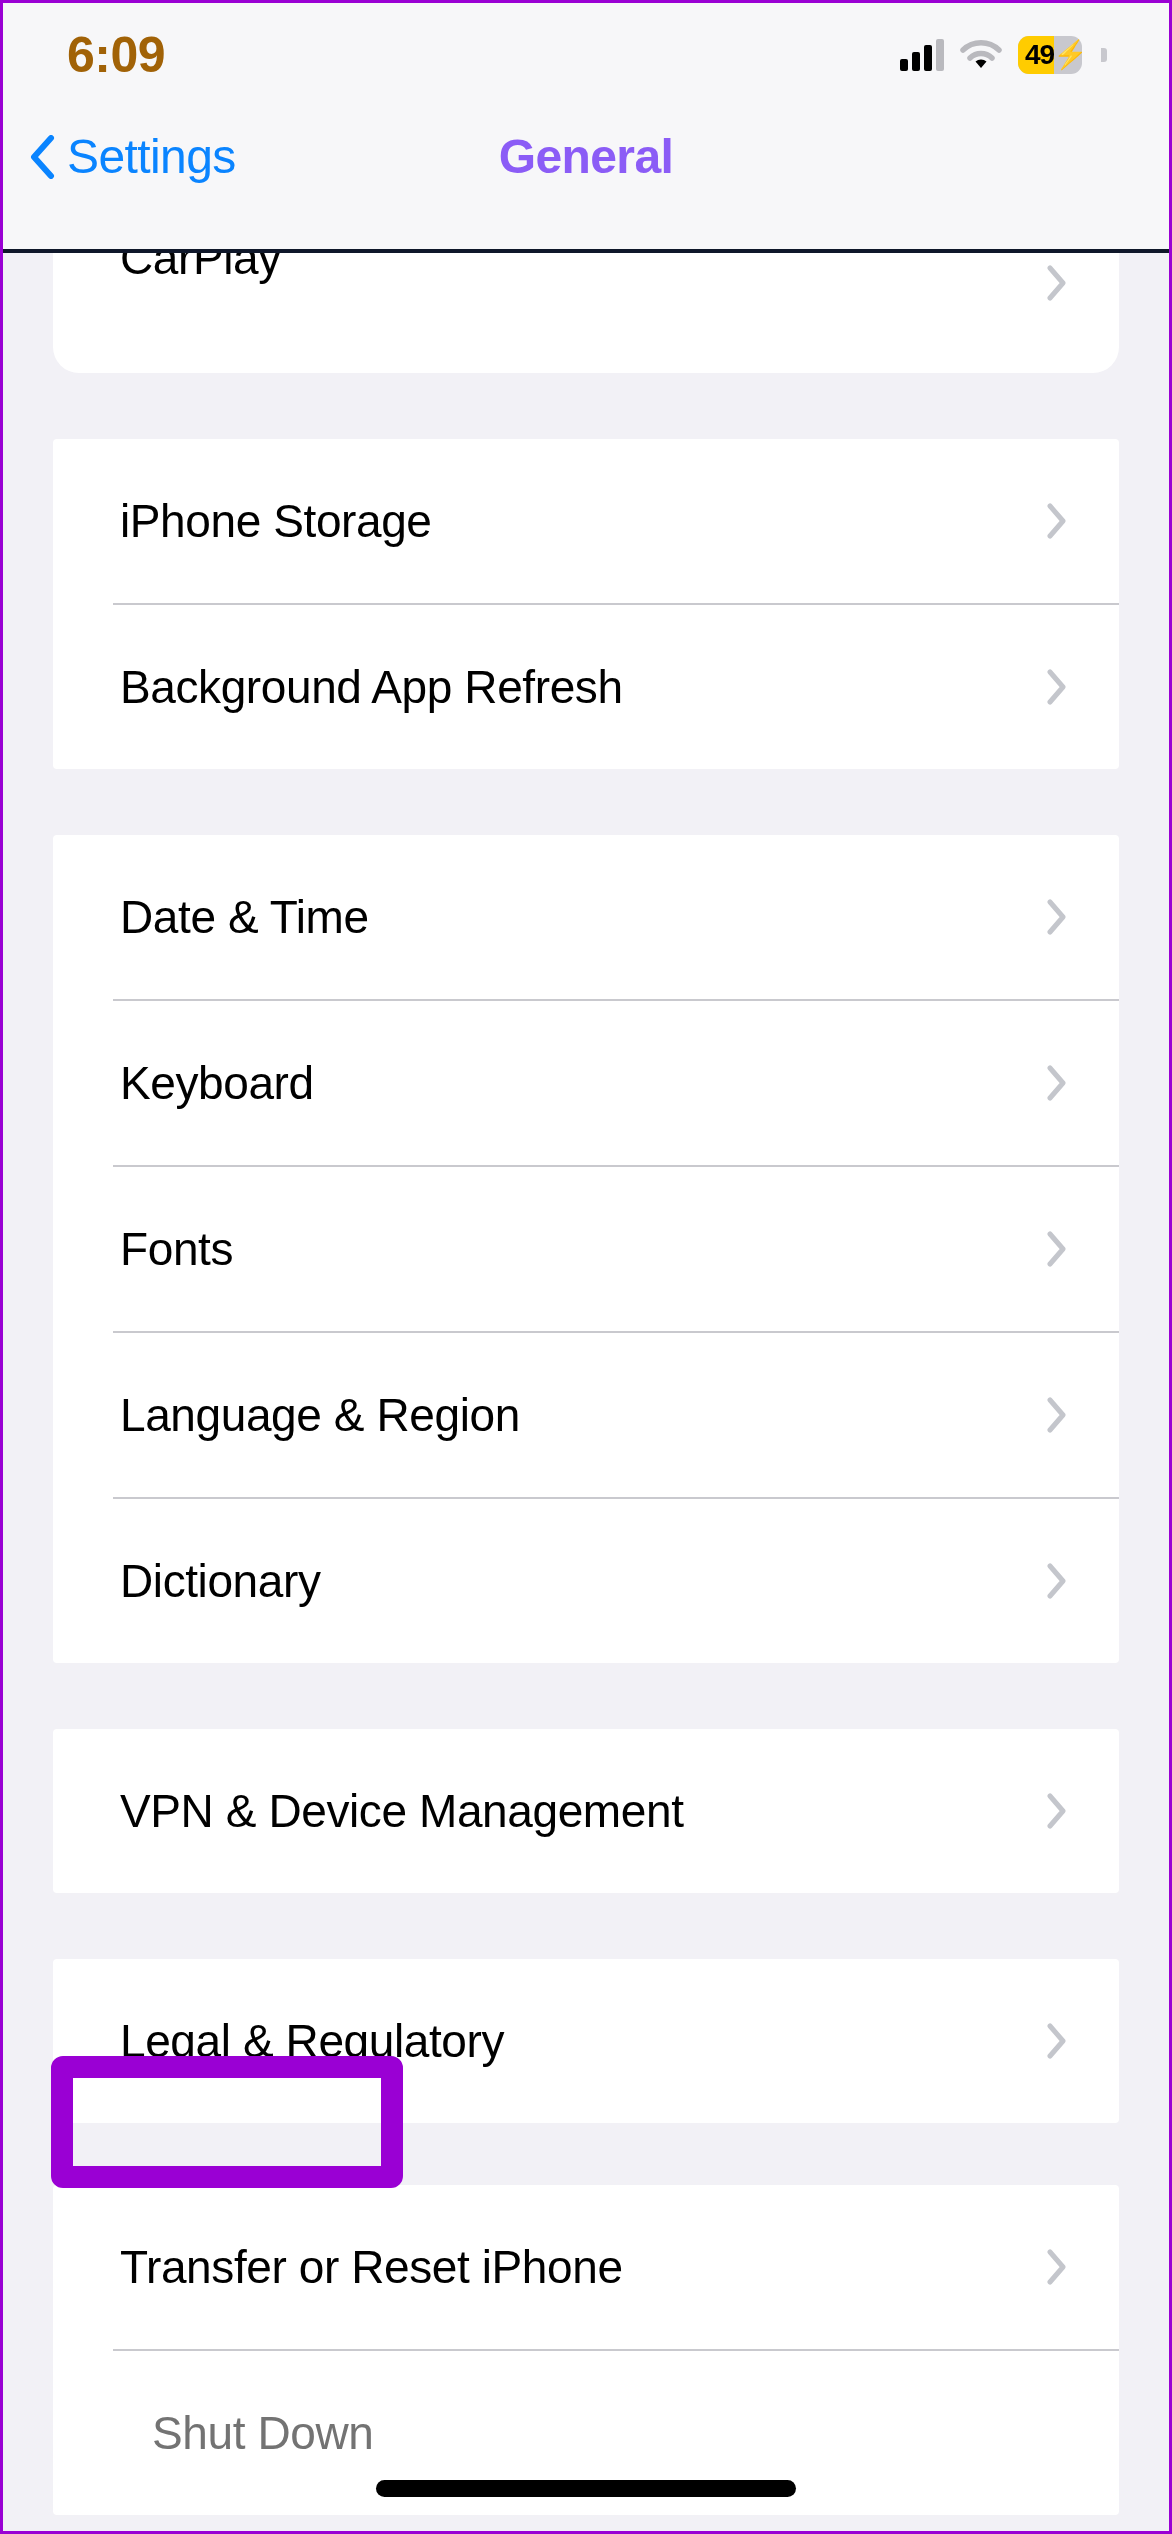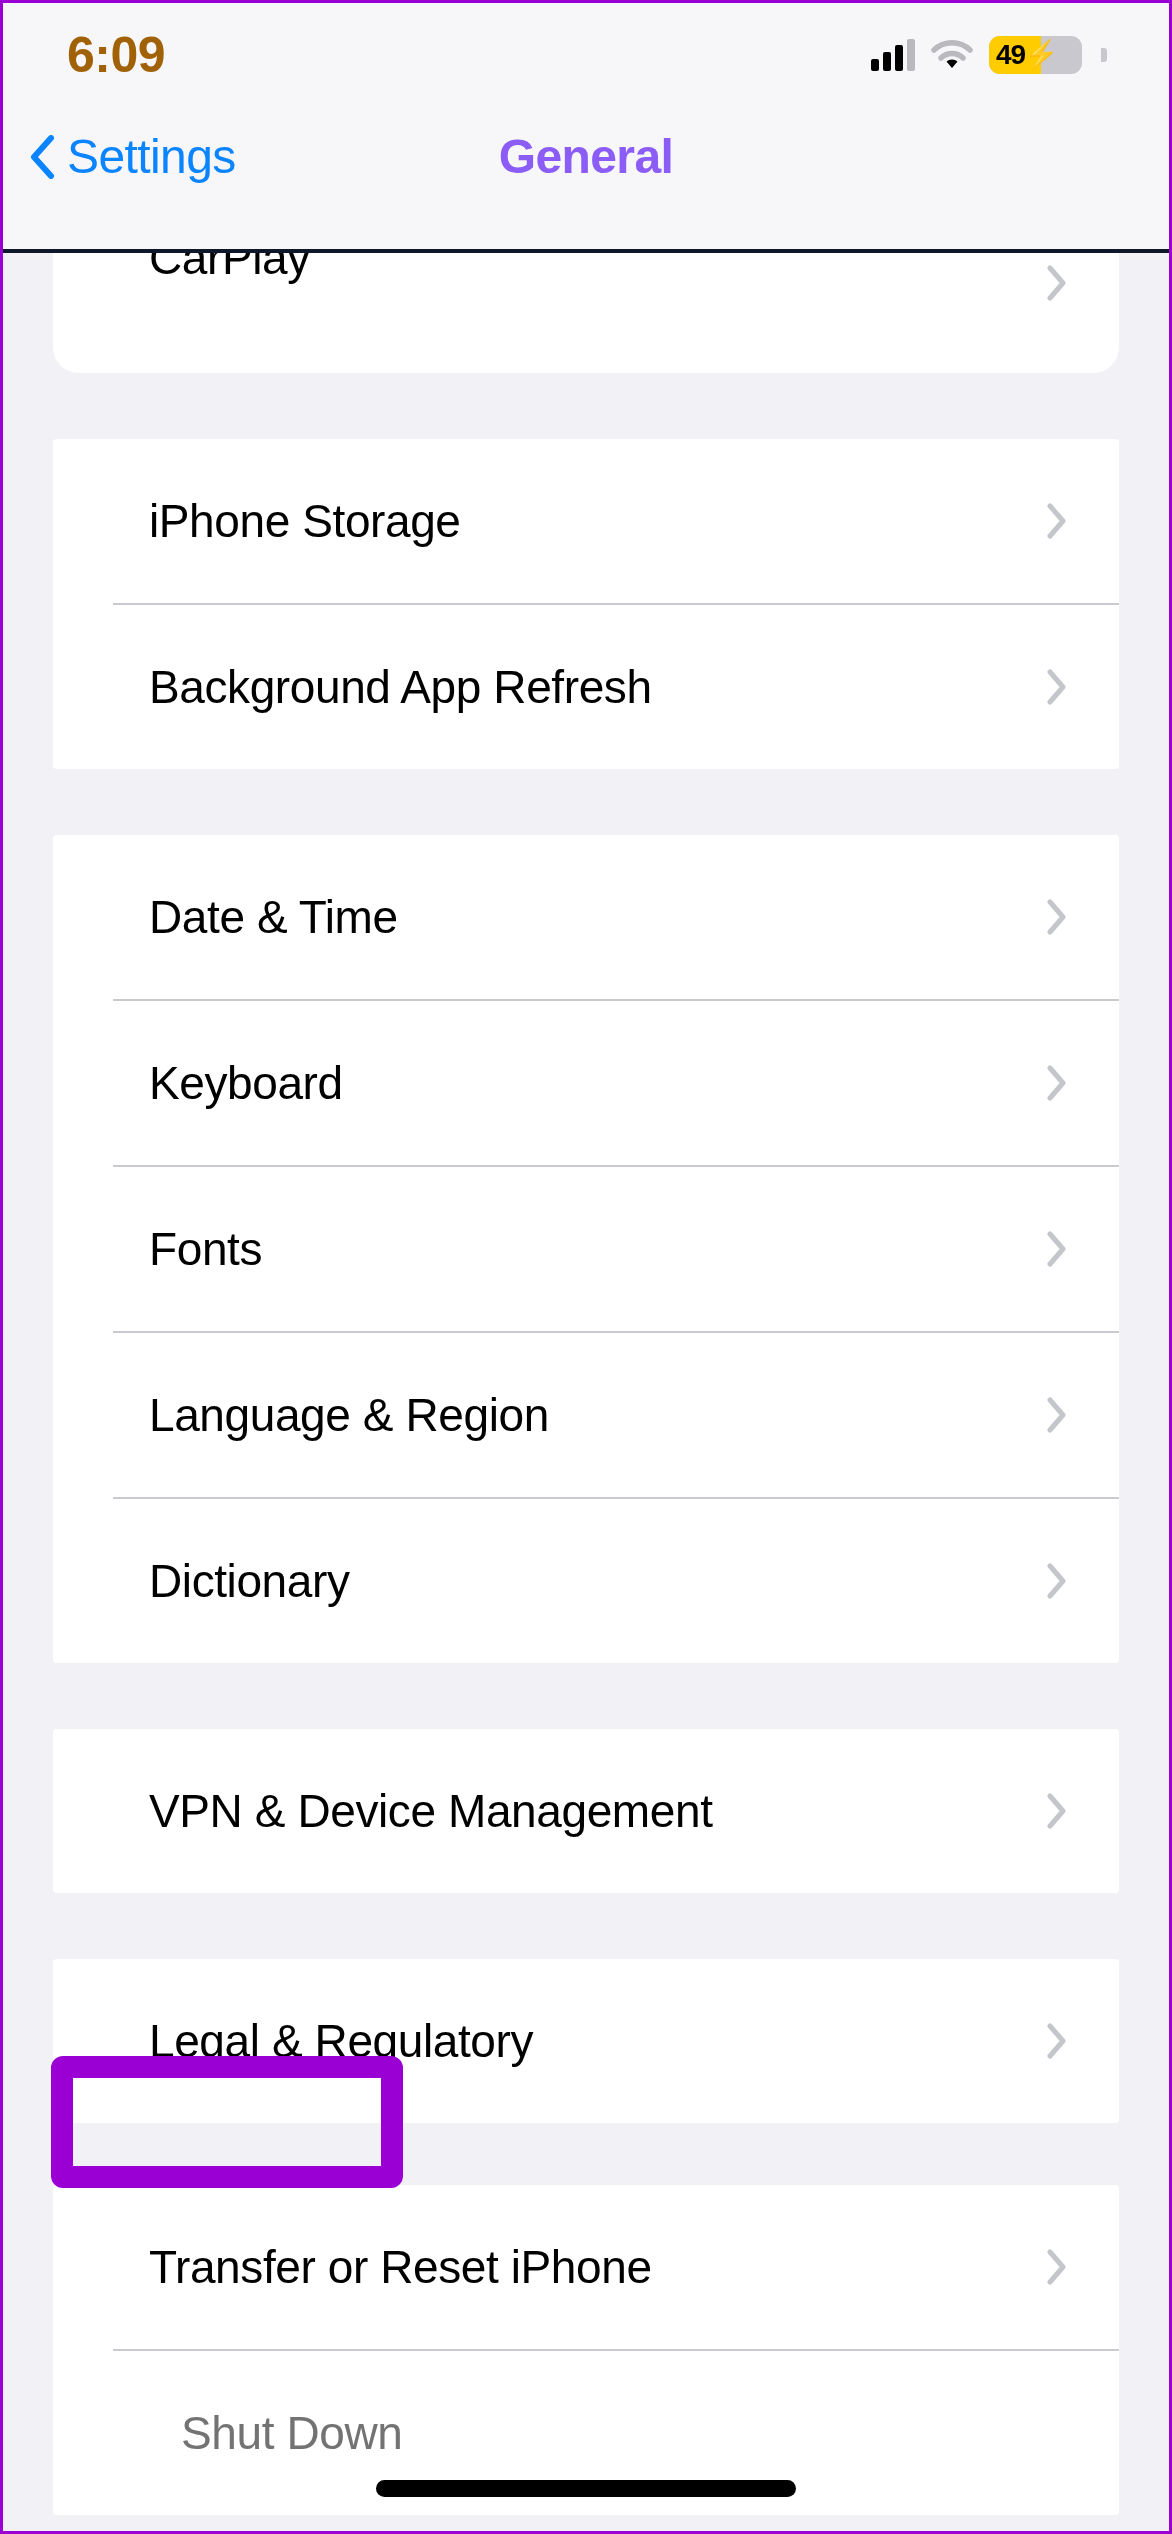--- a/index.html
+++ b/index.html
@@ -54,21 +54,21 @@
   .cellular i:nth-child(1) { height: 12px; }
   .cellular i:nth-child(2) { height: 19px; }
   .cellular i:nth-child(3) { height: 26px; }
   .cellular i:nth-child(4) { height: 32px; background: #B9B9BE; }
 
   .wifi-icon { width: 42px; height: 32px; display: block; }
 
   
   .battery {
     position: relative;
-    width: 93px; height: 38px;
+    width: 64px; height: 38px;
     border-radius: 11px;
     background: #C8C8CE;
     overflow: hidden;
     display: flex;
     align-items: center;
   }
   .battery-fill {
     position: absolute;
     left: 0; top: 0; bottom: 0;
     width: 56%;
@@ -155,21 +155,21 @@
 
   .group.clipped-top {
     border-radius: 0 0 26px 26px;
   }
 
   .row {
     position: relative;
     display: flex;
     align-items: center;
     height: 164px;
-    padding: 0 28px 0 96px;
+    padding: 0 28px 0 67px;
     cursor: pointer;
   }
 
   .row.clipped {
     height: 120px;
     align-items: flex-start;
   }
   .row.clipped .row-label { margin-top: -18px; }
   .row.clipped .chevron-fwd { margin-top: 12px; }
 

